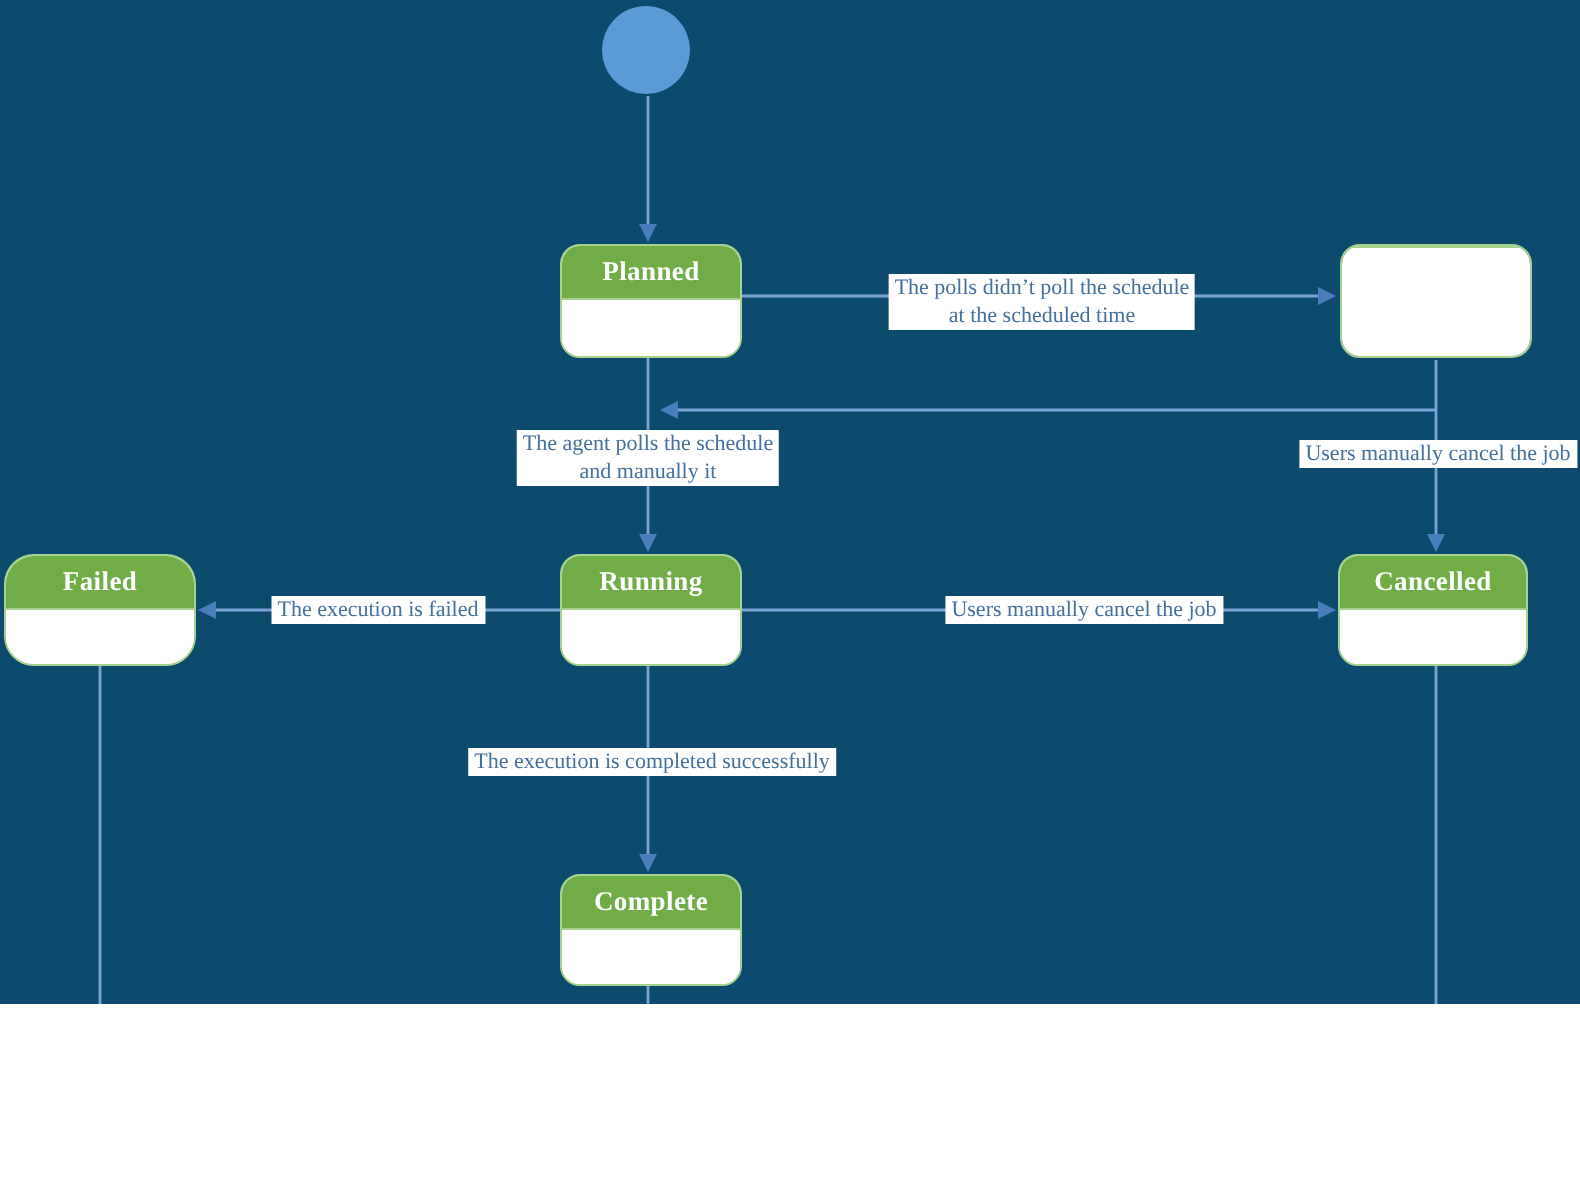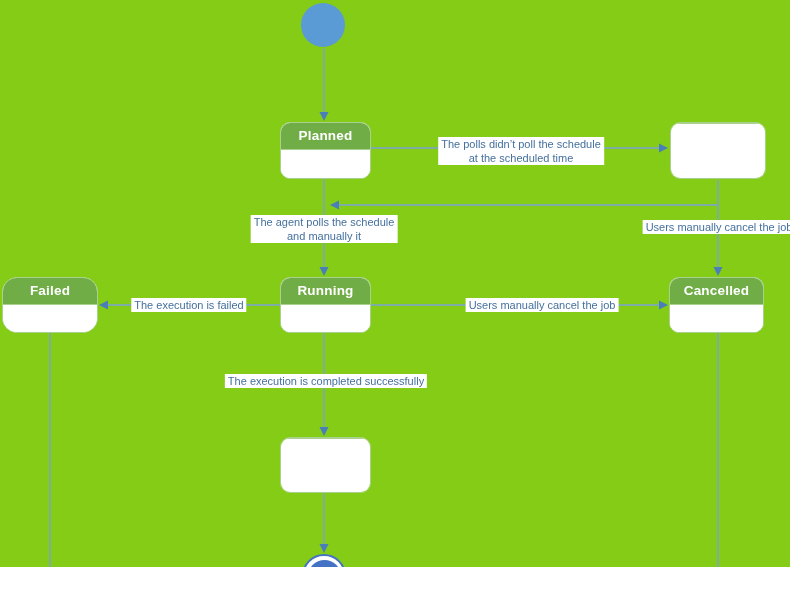--- a/index.html
+++ b/index.html
@@ -1,19 +1,19 @@
 <!DOCTYPE html>
 <html><head>
 <meta charset="utf-8">
 <title>State Diagram</title>
 <style>
   html,body{margin:0;padding:0;background:#fff;}
   .canvas{
-    position:relative;width:790px;height:567px;background:#84cc16;overflow:hidden;
-    font-family:Liberation Sans, sans-serif;
+    position:relative;width:790px;height:502px;background:#0c4a6e;overflow:hidden;
+    font-family:Liberation Serif, serif;
   }
   .connectors{position:absolute;left:0;top:0;}
   .connectors line, .connectors polyline{stroke:#7BA2D4;stroke-width:1.4;fill:none;}
   .connectors polygon{fill:#4A7EBB;stroke:none;}
 
   .state{
     position:absolute;box-sizing:border-box;background:#fff;
     border:1.5px solid #A9D18E;border-radius:10px;overflow:hidden;
   }
   .state-header{
@@ -116,20 +116,21 @@
     <div class="state-header">Failed</div>
     <div class="state-body"></div>
   </div>
 
   <div class="state" style="left:669px;top:277px;width:95px;height:56px;">
     <div class="state-header">Cancelled</div>
     <div class="state-body"></div>
   </div>
 
   <div class="state" style="left:280px;top:437px;width:91px;height:56px;">
+    <div class="state-header">Complete</div>
     <div class="state-body"></div>
   </div>
 
   <div class="edge-label" style="left:521px;top:151px;">
     <div>The polls didn’t poll the schedule</div>
     <div>at the scheduled time</div>
   </div>
 
   <div class="edge-label" style="left:324px;top:229px;text-align:center;">
     <div>The agent polls the schedule</div>

